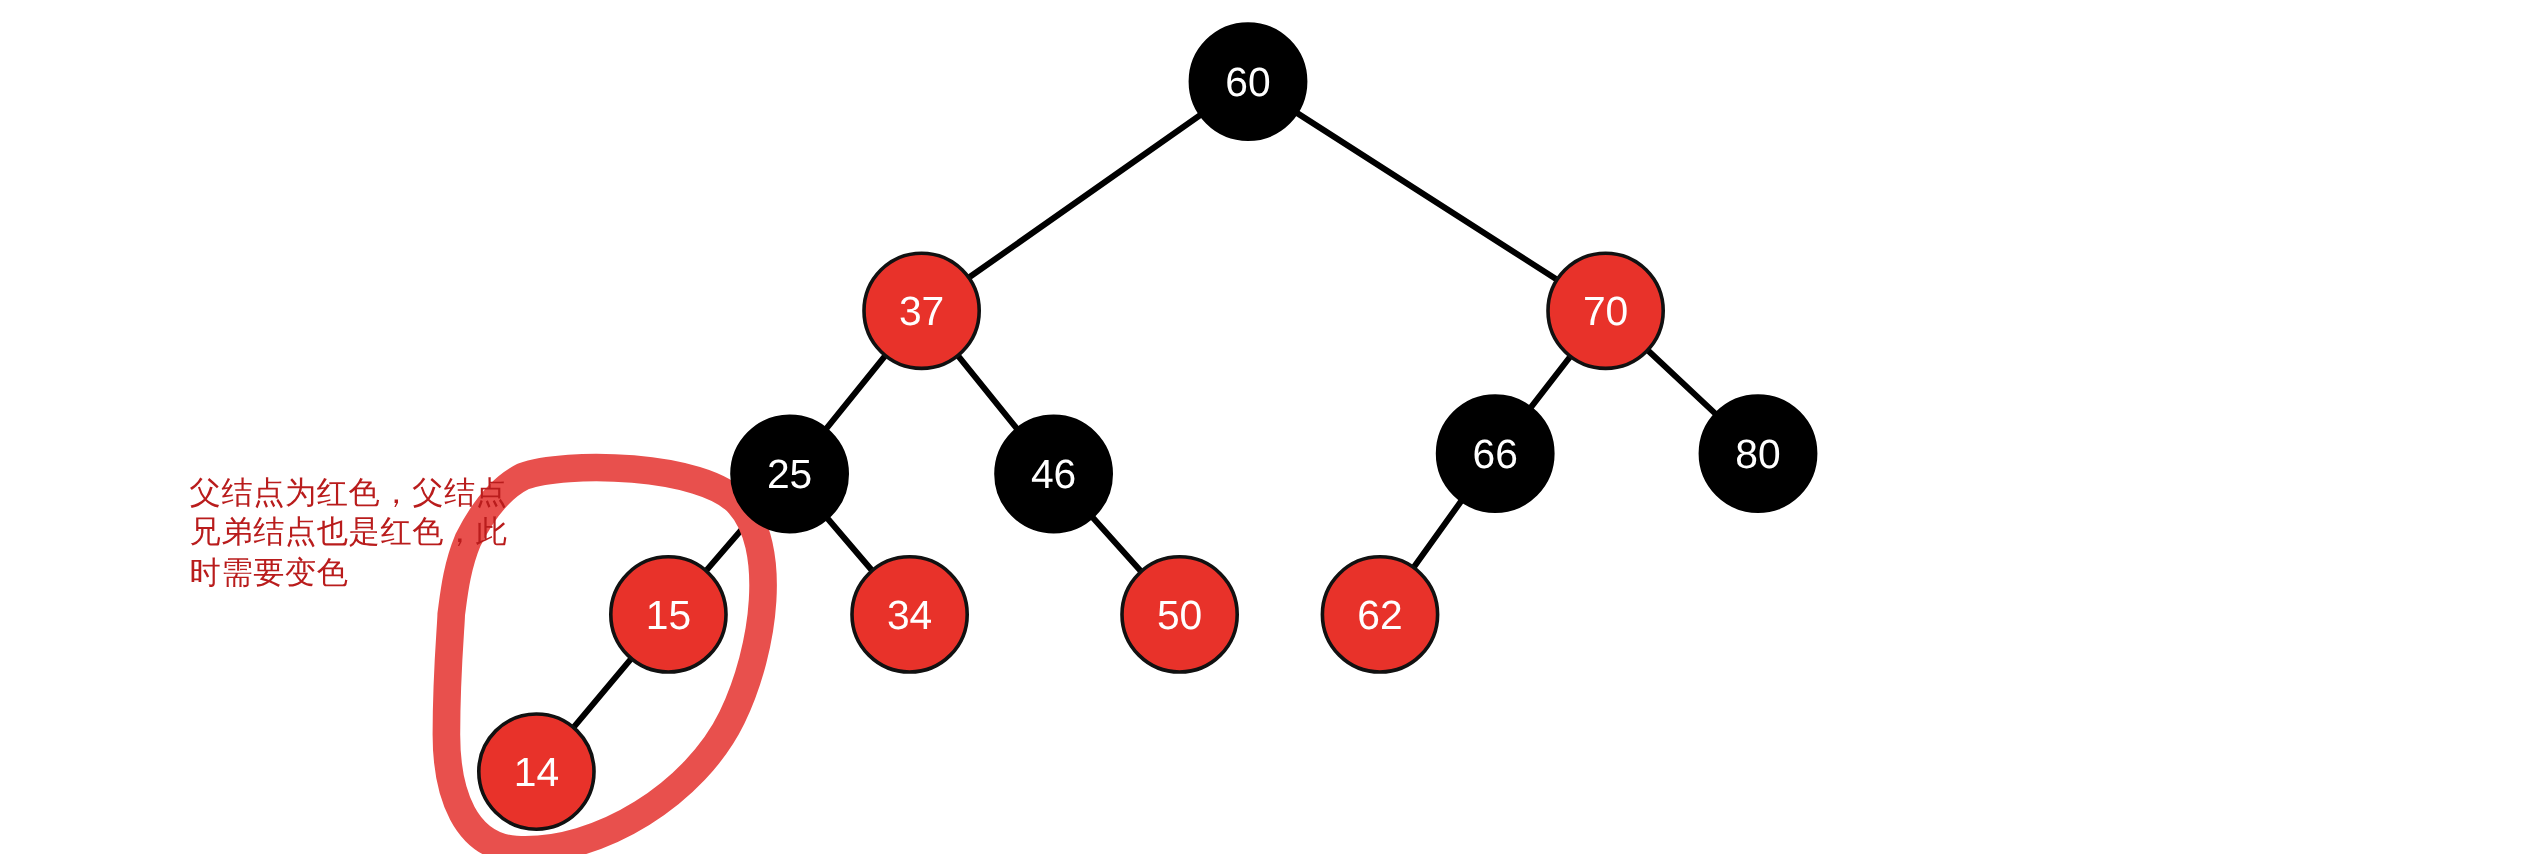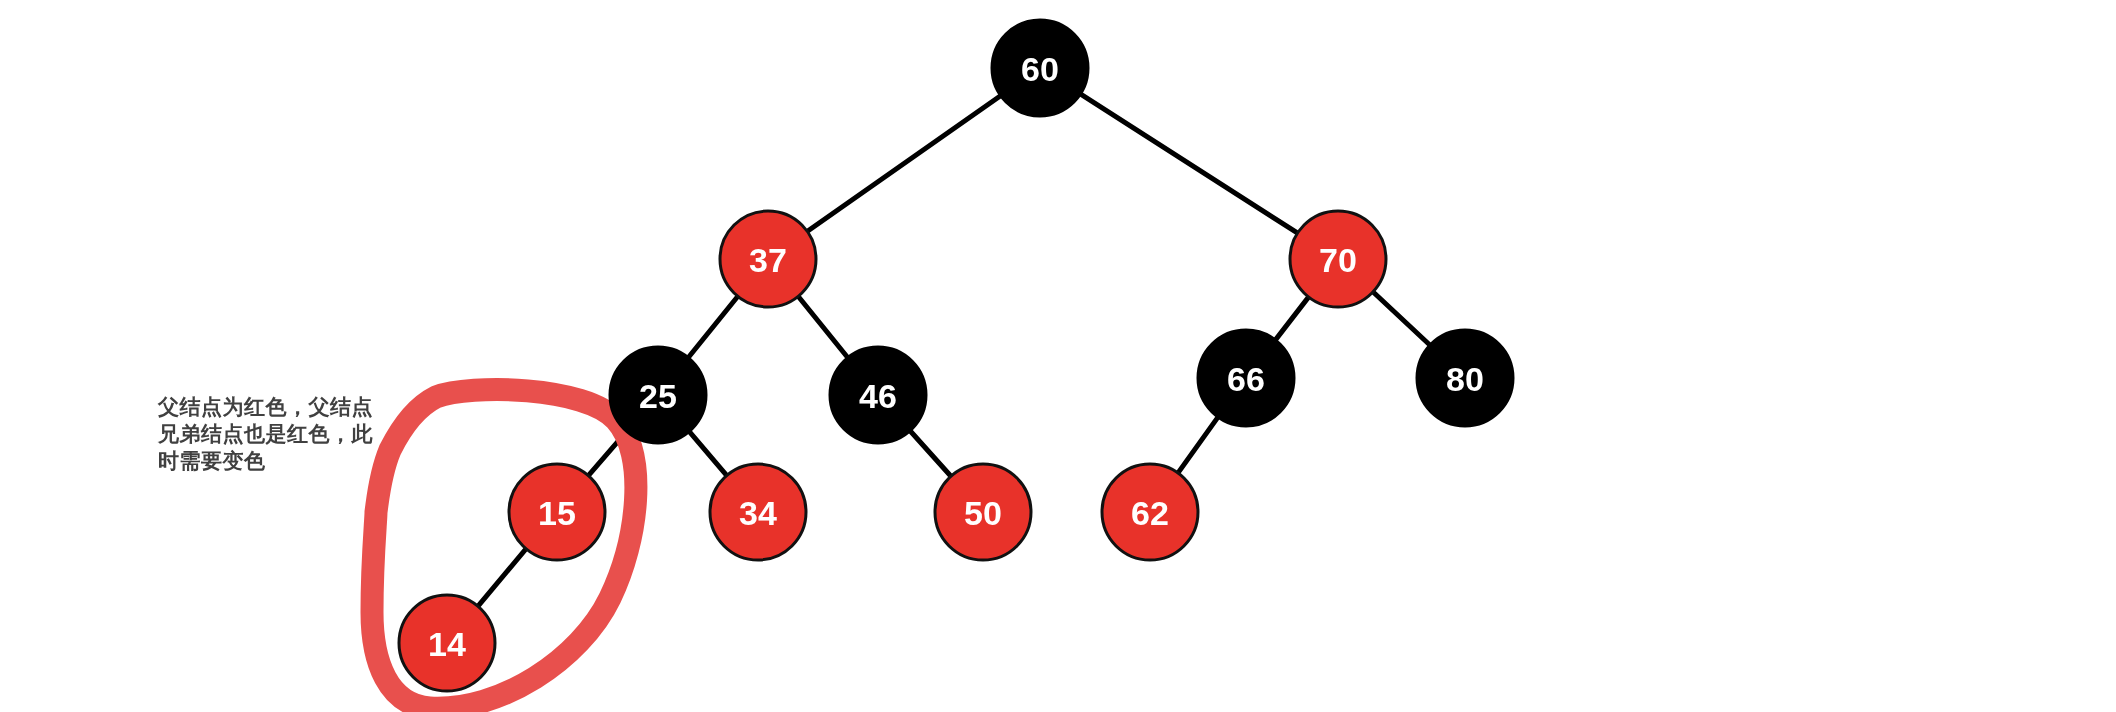--- a/index.html
+++ b/index.html
@@ -9,21 +9,20 @@
   }
   body {
     font-family: "Liberation Sans", sans-serif;
   }
   #canvas {
     position: relative;
     width: 2116px;
     height: 712px;
     background: #ffffff;
     overflow: hidden;
-    font-weight: bold;
   }
   #tree-svg {
     position: absolute;
     left: 0;
     top: 0;
     width: 2116px;
     height: 712px;
   }
   .edge-line {
     stroke: #000000;
@@ -56,23 +55,23 @@
     stroke: #E8504D;
     stroke-width: 23;
     stroke-linecap: round;
     stroke-linejoin: round;
   }
   #annotation-text {
     position: absolute;
     left: 158px;
     top: 394px;
     width: 300px;
-    color: #404040;
+    color: #b91c1c;
     font-family: "Liberation Sans", sans-serif;
-    font-size: 21px;
+    font-size: 26px;
     line-height: 1.28;
     letter-spacing: 0.5px;
     white-space: pre-wrap;
     pointer-events: none;
   }
 </style>
 </head>
 <body>
 
 <div id="canvas">

